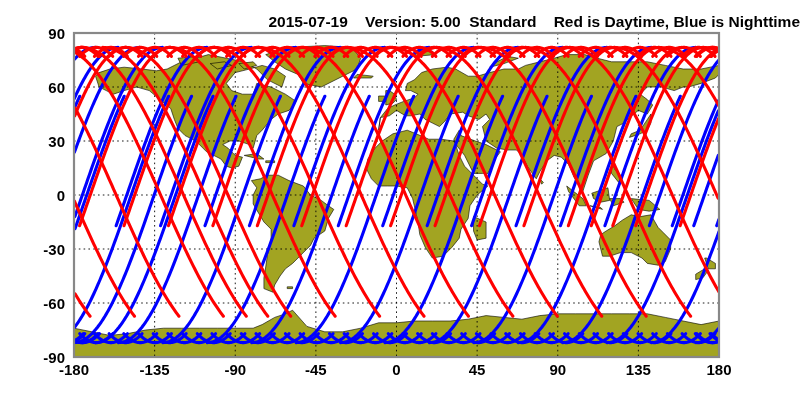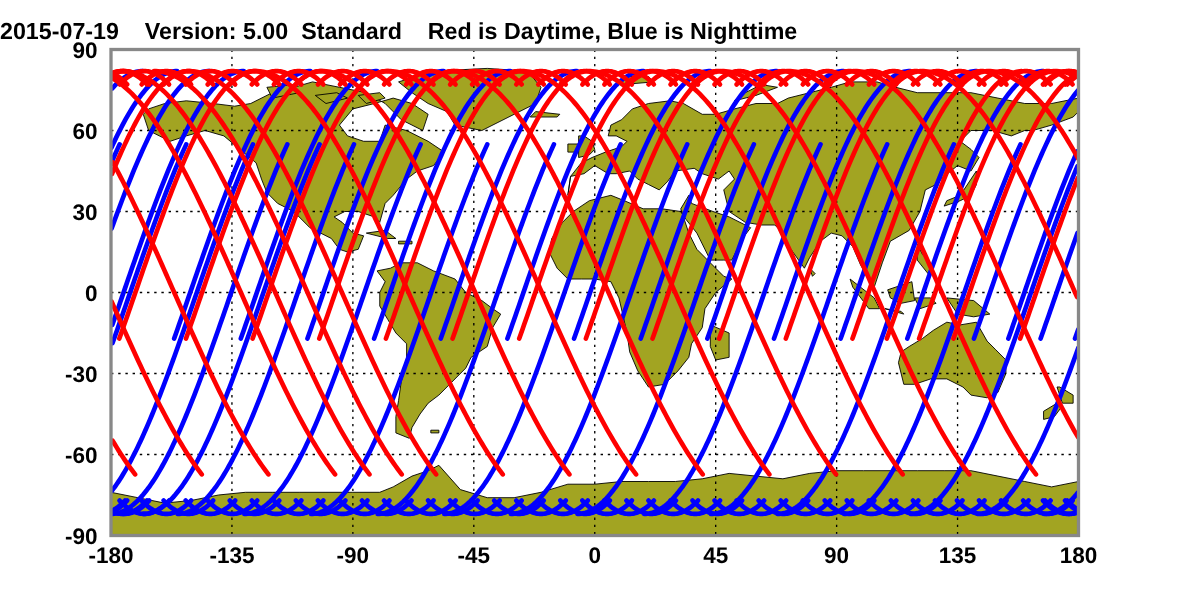--- a/index.html
+++ b/index.html
@@ -19,21 +19,21 @@
     left: 0; top: 0;
     width: 800px;
     height: 400px;
     background: #ffffff;
   }
   .title {
     position: absolute;
     left: 0;
     top: 13px;
     width: 800px;
-    text-align: left;
+    text-align: right;
     font-size: 15.5px;
     font-weight: bold;
     color: #000000;
     letter-spacing: 0px;
     white-space: pre;
     font-family: "Liberation Sans", sans-serif;
   }
   svg.plot {
     position: absolute;
     left: 0;

